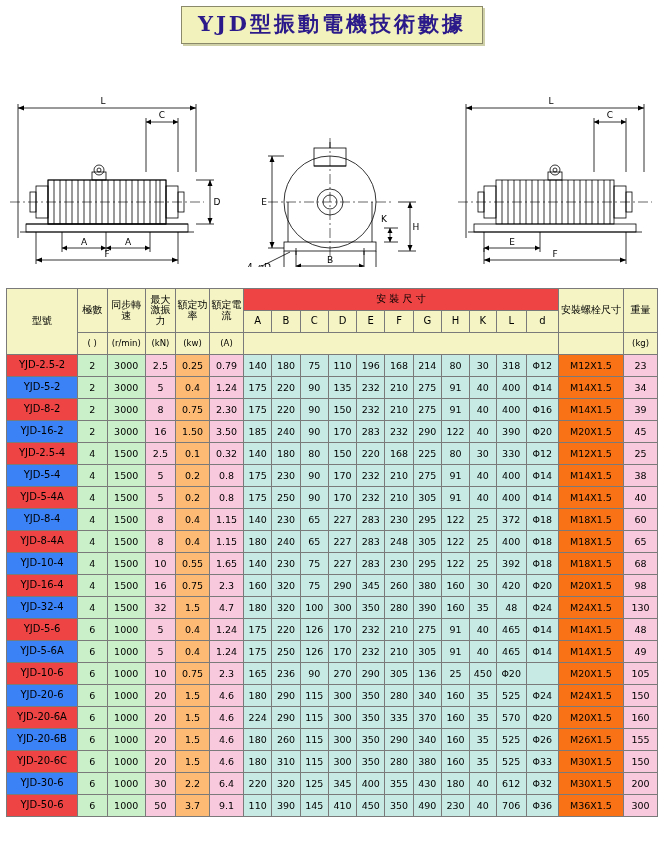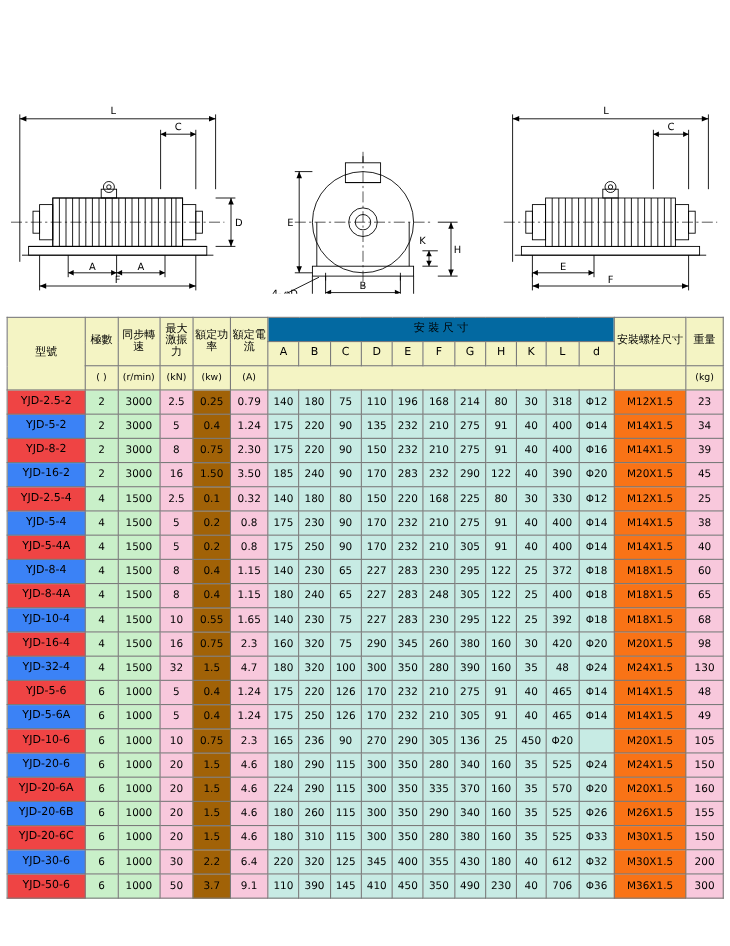--- a/index.html
+++ b/index.html
@@ -45,37 +45,40 @@
   }
   thead td{background:#f4f4c4;font-weight:bold;font-size:10px;}
   thead td.hdr-sub{font-size:8.5px;font-weight:normal;}
   .model-cell{font-size:10px;font-weight:bold;text-align:left;padding-left:5px;}
 
   
   .c-model{background:#f6f6c8;}
   .c-pole{background:#c9f0c9;}
   .c-speed{background:#c9f0c9;}
   .c-force{background:#f8c8dc;}
-  .c-power{background:#a16207;}
+  .c-power{background:#fdba74;}
   .c-cur{background:#f8c8dc;margin-left:48px;}
   .c-dim{background:#c7ebe4;}
   .c-bolt{background:#f97316;}
   .c-weight{background:#f8c8dc;}
 
   .rowA .c-model{background:#ef4444;}
   .rowB .c-model{background:#3b82f6;}
 
   .hdr-top{background:#f4f4c4;}
-  .hdr-install{background:#0369a1;}
+  .hdr-install{background:#ef4444;}
 </style>
 </head>
 <body>
 
 <div class="page">
 
+  <div class="title-wrap">
+    <span class="title">YJD型振動電機技術數據</span>
+  </div>
 
   <div class="drawings">
     <svg width="664" height="215" viewBox="0 0 664 215">
       <g stroke="#000" fill="none" stroke-width="0.8" font-family="DejaVu Sans, sans-serif" font-size="9">
 
         <g>
 
           <line x1="18" y1="52" x2="18" y2="186"></line>
           <line x1="196" y1="52" x2="196" y2="120"></line>
           <line x1="18" y1="56" x2="196" y2="56"></line>

